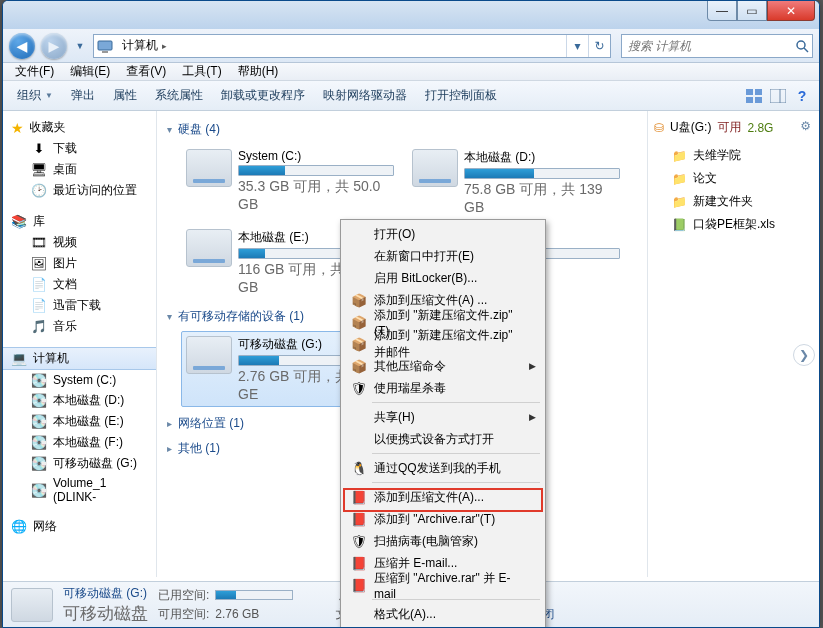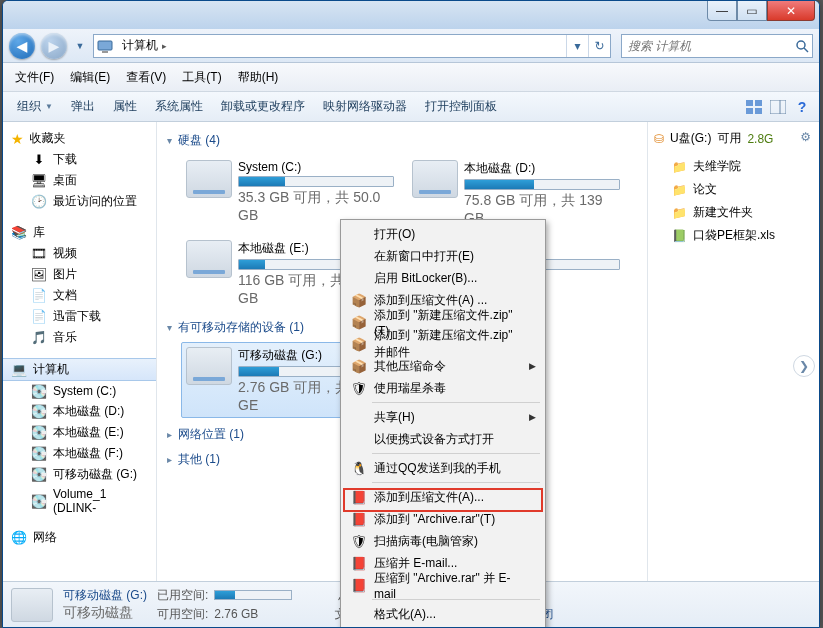--- a/index.html
+++ b/index.html
@@ -22,21 +22,21 @@
 .addr .aicon { width:22px; height:22px; display:flex; align-items:center; justify-content:center; }
 .addr .crumb { padding:0 6px; border-right:1px solid transparent; display:flex; align-items:center; gap:4px; height:100%; }
 .addr .ar { color:#555; font-size:9px; }
 .addr .tail { flex:1; }
 .addr .rbtn { width:22px; height:100%; border-left:1px solid #cbd8e8; display:flex; align-items:center; justify-content:center; color:#3a6a9a; }
 .search { width:192px; height:24px; border:1px solid #8ba8c8; background:#fff; display:flex; align-items:center; margin-left:4px; }
 .search input { border:none; outline:none; flex:1; font-style:italic; color:#888; padding:0 6px; font-size:12px; }
 .search .sicon { width:24px; display:flex; align-items:center; justify-content:center; color:#3a6a9a; }
 
 
-.menubar { height:29px; background:linear-gradient(#f7f9fc,#e9eef5); border-bottom:1px solid #cfd8e2; display:flex; align-items:center; padding:0 4px; }
+.menubar { height:18px; background:linear-gradient(#f7f9fc,#e9eef5); border-bottom:1px solid #cfd8e2; display:flex; align-items:center; padding:0 4px; }
 .menuitem { padding:2px 8px; }
 
 
 .toolbar { height:30px; background:linear-gradient(#f4f8fd,#e5edf6); border-bottom:1px solid #c2cfdc; display:flex; align-items:center; padding:0 6px; gap:2px; }
 .tbtn { padding:4px 8px; display:flex; align-items:center; gap:4px; color:#1a3a5a; }
 .tbtn .dd { font-size:8px; color:#5a7a9a; }
 .toolbar .spacer { flex:1; }
 .ticon { width:22px; height:22px; display:flex; align-items:center; justify-content:center; color:#3a6a9a; }
 
 
@@ -76,21 +76,21 @@
 .ctx .row.bold { font-weight:normal; }
 .ctx .sep { height:1px; background:#d0d0d0; margin:3px 2px 3px 28px; }
 .ctx .ric { position:absolute; left:6px; width:18px; height:18px; display:flex; align-items:center; justify-content:center; font-size:13px; }
 .ctx .sub { position:absolute; right:6px; font-size:9px; color:#333; }
 .ctx-hl { position:absolute; left:340px; top:487px; width:200px; height:24px; border:2px solid #e03a2b; z-index:60; pointer-events:none; }
 
 
 .status { position:absolute; bottom:0; left:0; right:0; height:46px; background:linear-gradient(#f2f6fb,#e5edf6); border-top:1px solid #c2cfdc; display:flex; align-items:center; padding:0 8px; gap:10px; }
 .status .big { width:42px; height:34px; background:linear-gradient(#e8eef4,#cfd8e2); border:1px solid #b6c2ce; border-radius:3px; }
 .status .sinfo .t { font-size:12px; color:#1a4a8a; }
-.status .sinfo .s { font-size:14px; color:#6a6a6a; }
+.status .sinfo .s { font-size:17px; color:#6a6a6a; }
 .status .bars { display:flex; flex-direction:column; gap:2px; font-size:11px; color:#555; }
 .status .bars .ln { display:flex; align-items:center; gap:6px; }
 .status .mini { width:78px; height:10px; border:1px solid #9ab0c6; background:#eef2f6; }
 .status .mini .mf { height:100%; background:linear-gradient(#2e9ed8,#1c7ab6); width:26%; }
 
 svg { display:block; }
 </style>
 </head>
 <body>
 
@@ -343,21 +343,21 @@
             <span>其他 (1)</span>
           </div>
       </div>
     </div>
 
     <div class="rpane">
       <div class="gear">⚙</div>
       <div class="usb">
         <span style="color:#e08a2a;">⛁</span>
         <span>U盘(G:)</span>
-        <span style="color:#000000;">可用</span>
+        <span style="color:#7f1d1d;">可用</span>
         <span class="gb">2.8G</span>
       </div>
       <div id="rpane-items">
           <div class="ritem">
             <span>📁</span>
             <span>夫维学院</span>
           </div>
           <div class="ritem">
             <span>📁</span>
             <span>论文</span>

